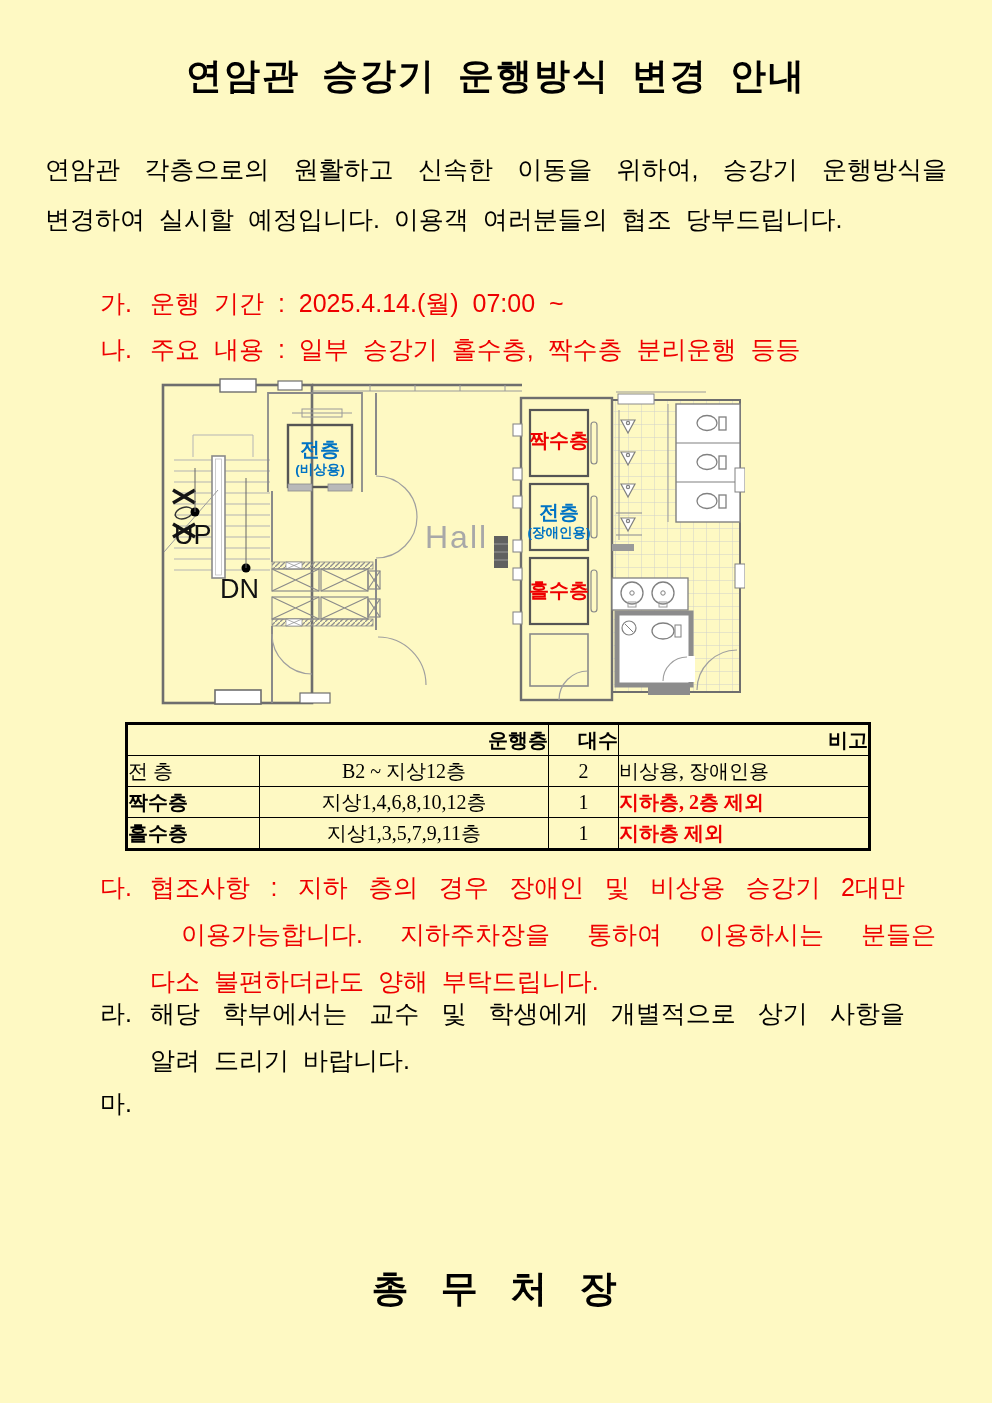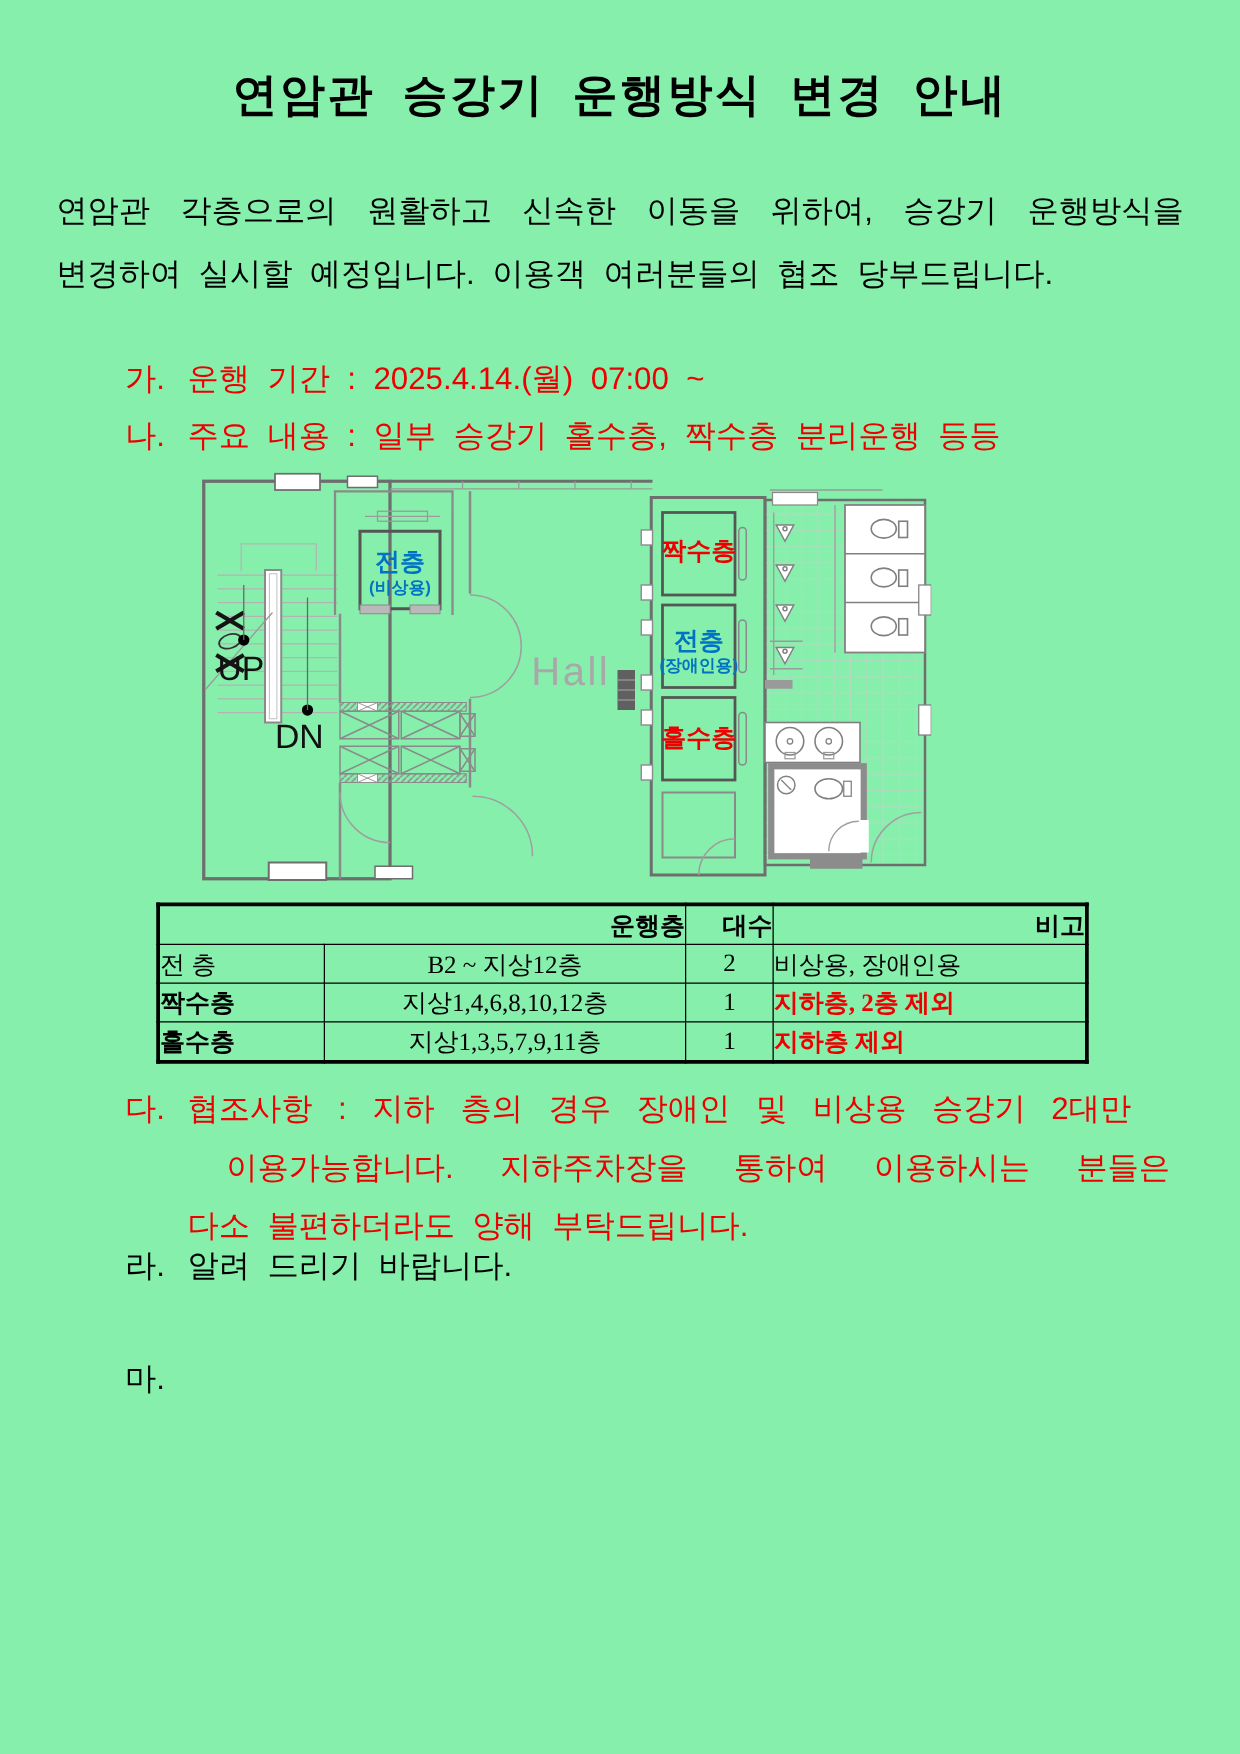--- a/index.html
+++ b/index.html
@@ -1,17 +1,17 @@
 <!DOCTYPE html>
 <html><head>
 <meta charset="utf-8">
 <style>
   html,body{margin:0;padding:0;background:#ffffff;}
   .page{
-    position:relative;width:992px;height:1403px;background:#86efac;
+    position:relative;width:992px;height:1403px;background:#fef9c3;
     font-family:"Liberation Sans",sans-serif;color:#000;overflow:hidden;
   }
   .title{
     position:absolute;top:52px;left:0;width:992px;text-align:center;
     font-size:36px;font-weight:bold;letter-spacing:2px;word-spacing:10px;
   }
   .intro{position:absolute;left:45px;top:144px;width:902px;font-size:25px;line-height:50px;word-spacing:7px;}
   .jline{text-align:justify;text-align-last:justify;}
   .item{position:absolute;display:flex;font-size:25px;line-height:47px;word-spacing:7px;}
   .item .label{width:50px;flex:none;}
@@ -304,24 +304,26 @@
     <div class="content">
       <div class="jline" style="width:755px;">협조사항 : 지하 층의 경우 장애인 및 비상용 승강기 2대만</div>
       <div class="jline" style="width:755px;margin-left:31px;">이용가능합니다. 지하주차장을 통하여 이용하시는 분들은</div>
       <div>다소 불편하더라도 양해 부탁드립니다.</div>
     </div>
   </div>
 
   <div class="item" style="left:100px;top:990px;width:810px;">
     <div class="label">라.</div>
     <div class="content">
+      <div class="jline" style="width:755px;">해당 학부에서는 교수 및 학생에게 개별적으로 상기 사항을</div>
       <div>알려 드리기 바랍니다.</div>
     </div>
   </div>
 
   <div class="item" style="left:100px;top:1080px;width:810px;">
     <div class="label">마.</div>
     <div class="content">
     </div>
   </div>
 
+  <div class="signature">총 무 처 장</div>
 
 </div>
 
 </body></html>

